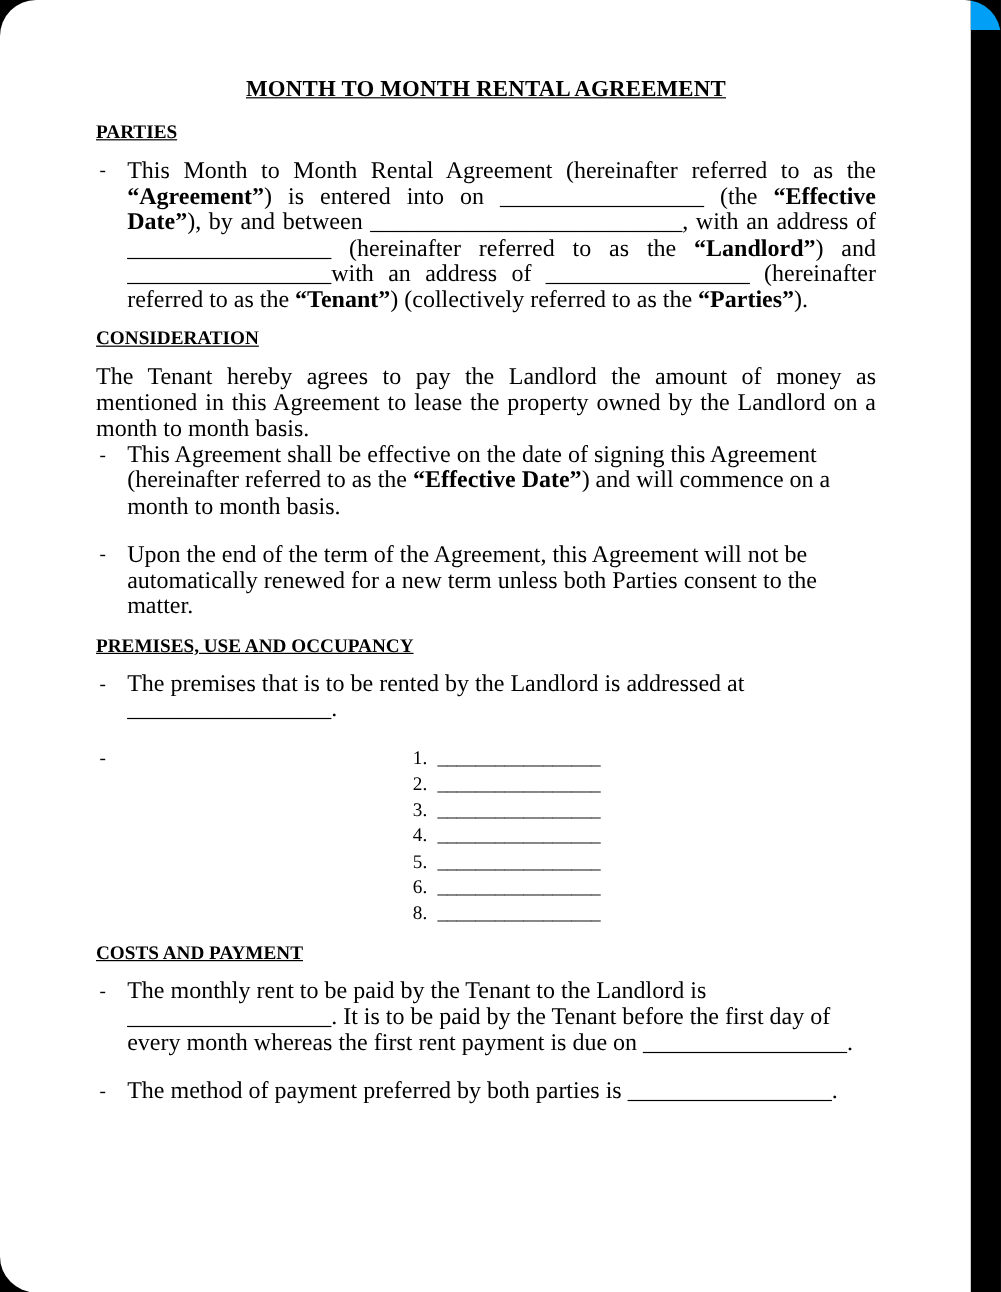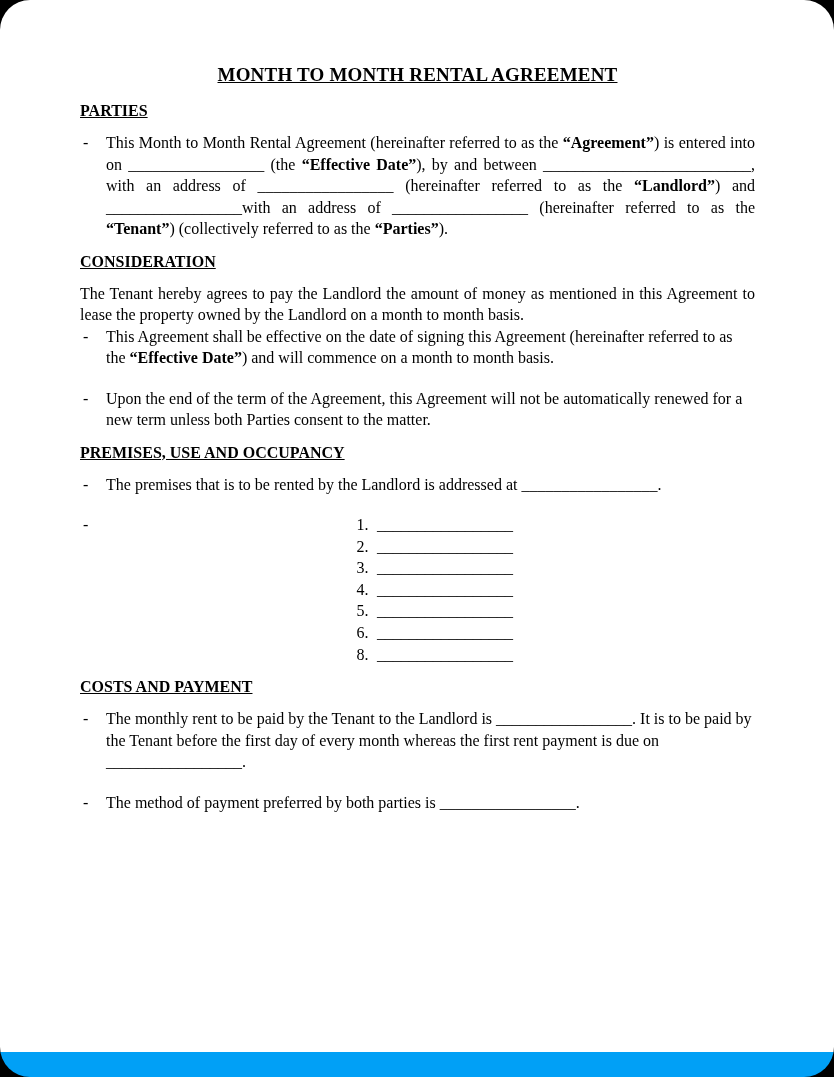--- a/index.html
+++ b/index.html
@@ -8,21 +8,21 @@
     --grammar:#2e6fdb;
   }
   *{box-sizing:border-box;}
   html,body{margin:0;padding:0;background:#000;}
   body{width:834px;height:1077px;font-family:"Liberation Serif","DejaVu Serif",serif;color:var(--text);}
   .frame{
     width:834px;height:1077px;
     background:#000;
     border-radius:30px;
     overflow:hidden;
-    display:flex;flex-direction:column;
+    display:flex;flex-direction:row;
   }
   .sheet{
     background:#fff;
     flex:1 1 auto;
     padding:62px 79px 0 80px;
     overflow:hidden;
   }
   .accent-bar{
     height:25px;flex:0 0 25px;
     background:var(--accent);
@@ -39,21 +39,21 @@
   h2.section-heading{
     margin:11px 0 11px 0;
     font-size:16px;
     line-height:21px;
     font-weight:bold;
     text-decoration:underline;
   }
   .section-premises h2.section-heading{}
   p.para{
     margin:0;
-    font-size:16px;
+    font-size:20px;
     line-height:21.5px;
   }
   .justify{text-align:justify;}
   .item{
     position:relative;
     padding-left:26px;
     margin:0 0 19px 0;
   }
   .item:last-child{margin-bottom:0;}
   .item .dash{

